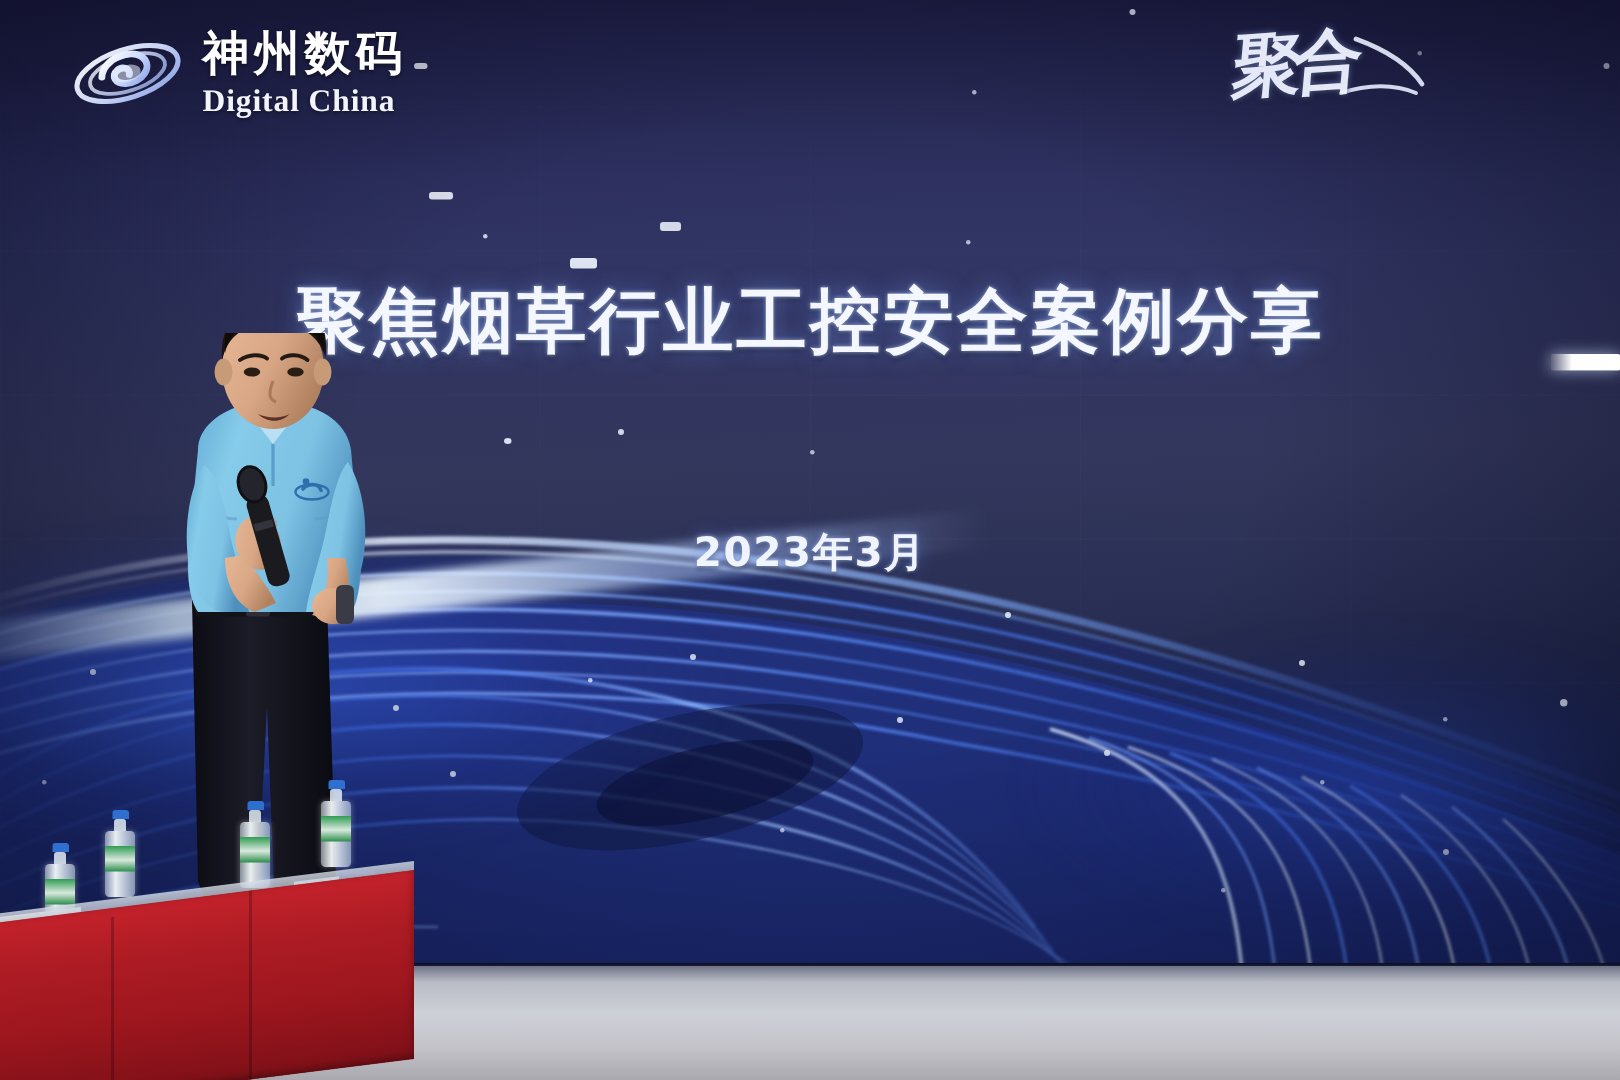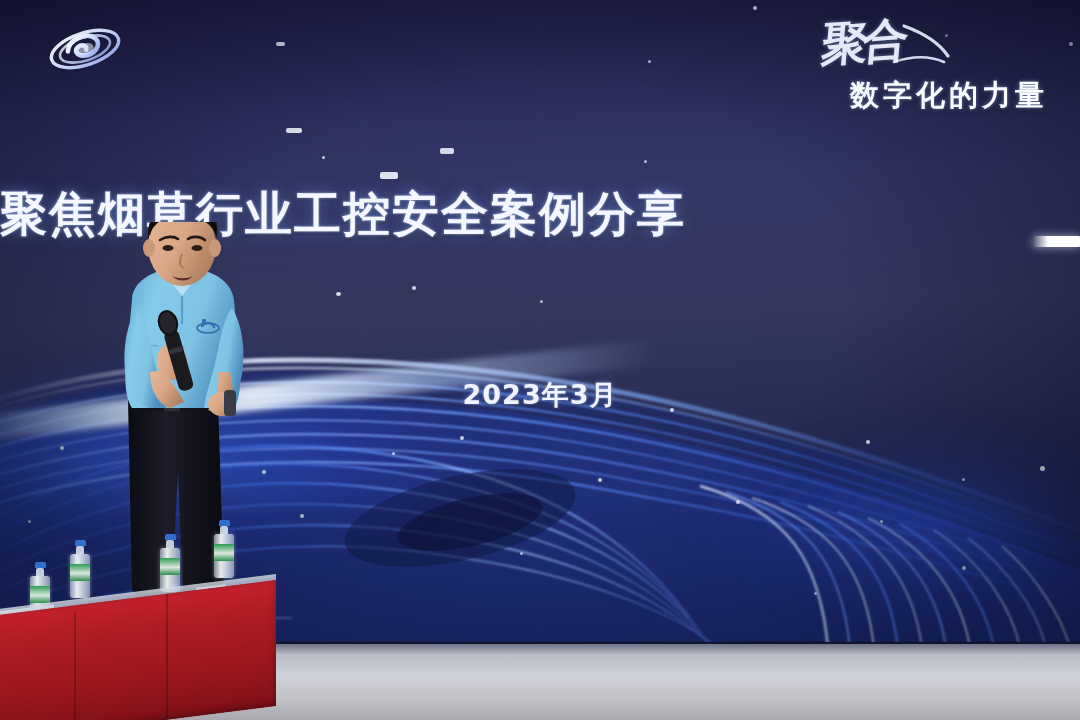--- a/index.html
+++ b/index.html
@@ -68,33 +68,33 @@
     background:linear-gradient(180deg,#6d7286 0%,#b9bcc6 14%,#cfd1d8 42%,#c2c2c8 72%,#a9a8af 100%);
   }
   .floor-edge{
     position:absolute;left:0;top:642px;width:1080px;height:6px;
     background:linear-gradient(180deg,#0a0d22 0%,#3b3f58 100%);
   }
 
   
   .slide-title{
     position:absolute;left:0;top:183px;width:1080px;
+    text-align:center;
     font-size:47px;font-weight:bold;letter-spacing:2px;
     color:#f4f7ff;
     font-family:"DejaVu Sans","Liberation Sans",sans-serif;
     text-shadow:0 0 3px rgba(190,210,255,.75), 0 0 14px rgba(120,160,255,.5), 0 2px 4px rgba(0,0,0,.5);
   }
   .slide-date{
     position:absolute;left:0;top:350px;width:1080px;
     text-align:center;
     font-size:27px;font-weight:bold;letter-spacing:1px;
     color:#f0f4ff;
     font-family:"DejaVu Sans","Liberation Sans",sans-serif;
     text-shadow:0 0 3px rgba(180,200,255,.7), 0 0 12px rgba(110,150,255,.45), 0 2px 3px rgba(0,0,0,.45);
-    margin-top:27px;
   }
   .slide-company{
     position:absolute;left:0;top:455px;width:1080px;
     text-align:center;
     font-size:30px;font-weight:bold;letter-spacing:1px;
     color:#f6f9ff;
     font-family:"DejaVu Sans","Liberation Sans",sans-serif;
     text-shadow:0 0 3px rgba(190,210,255,.8), 0 0 14px rgba(120,160,255,.55), 0 2px 4px rgba(0,0,0,.5);
   }
 
@@ -335,33 +335,36 @@
           <stop offset="100%" stop-color="#8fa6e8"></stop>
         </linearGradient>
       </defs>
       <g transform="rotate(-18 37 31)">
         <ellipse cx="37" cy="31" rx="35" ry="16" fill="none" stroke="url(#spg)" stroke-width="3.4" opacity=".95"></ellipse>
         <ellipse cx="37" cy="31" rx="26" ry="11.5" fill="none" stroke="url(#spg)" stroke-width="2.6" opacity=".8"></ellipse>
         <path d="M20,28 C24,17 44,15 50,24 C55,32 44,40 34,37 C27,35 26,29 31,27 C35,25 40,28 38,32" fill="none" stroke="url(#spg)" stroke-width="4.6" stroke-linecap="round"></path>
         <ellipse cx="37" cy="31" rx="9" ry="5.5" fill="#e9efff" opacity=".55"></ellipse>
       </g>
     </svg>
+    <div class="words">
+      <span class="brand-cn">神州数码</span>
+      <span class="brand-en">Digital China</span>
+    </div>
   </div>
 
   <div class="brand-right">
     <div class="calli">
       <svg viewBox="0 0 150 62" width="150" height="62">
         <g stroke="#e7eeff" stroke-linecap="round" fill="none" opacity=".9">
           <path d="M96,10 C118,18 132,28 140,40" stroke-width="3.2"></path>
           <path d="M86,46 C104,40 122,40 136,46" stroke-width="2.6"></path>
         </g>
       </svg>
       <span class="calli-text">聚合</span>
     </div>
-    <span class="tagline">数字化的力量</span>
   </div>
 
   <div class="edge-bar"></div>
 
   <div class="presenter">
     <svg width="180" height="430" viewBox="0 0 180 430">
       <defs>
         <linearGradient id="shirt" x1="0" y1="0" x2="1" y2="0.4">
           <stop offset="0%" stop-color="#5fa9d4"></stop>
           <stop offset="30%" stop-color="#86cbe9"></stop>

